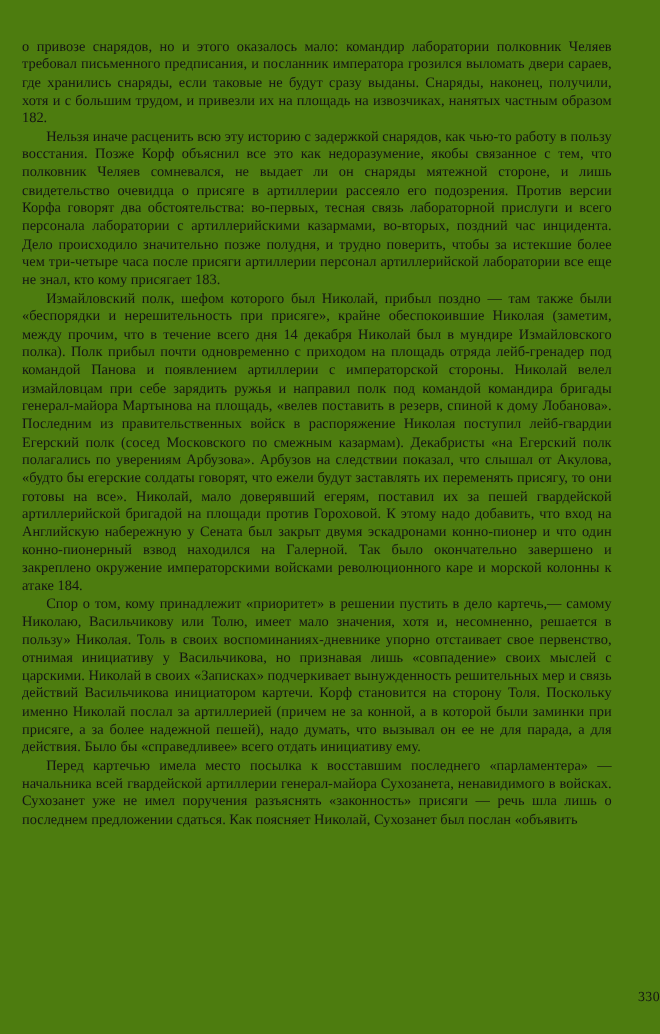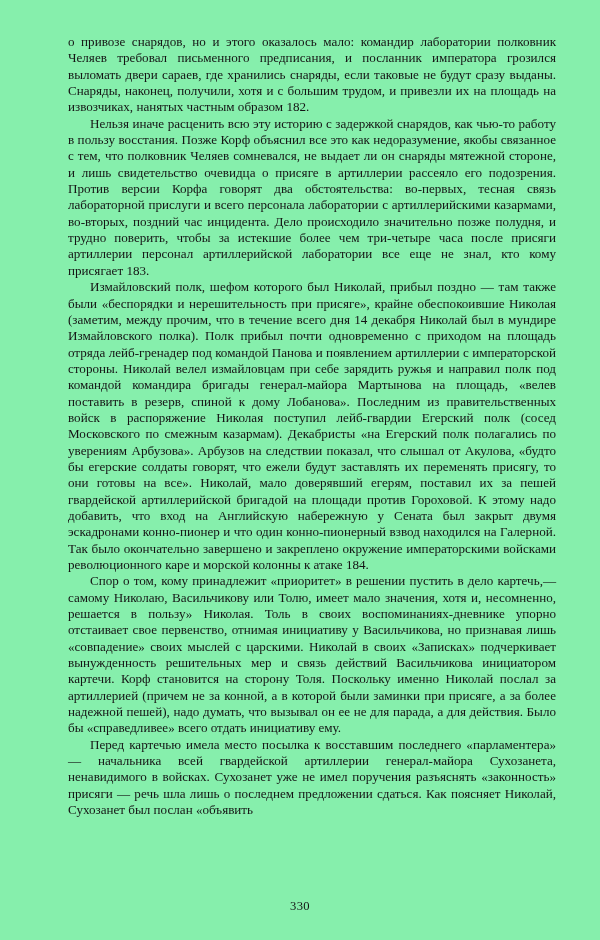--- a/index.html
+++ b/index.html
@@ -11,44 +11,44 @@
     width: 600px;
     height: 940px;
     overflow: hidden;
     font-family: "Liberation Serif", serif;
     color: #141414;
   }
   .page {
     position: relative;
     width: 600px;
     height: 940px;
-    background: #86efac;
+    background: #4d7c0f;
     box-sizing: border-box;
-    padding: 34px 44px 0 68px;
+    padding: 34px 44px 0 20px;
   }
   .body-text {
     font-size: 13.1px;
     line-height: 16.35px;
     text-align: justify;
     text-justify: inter-word;
     hyphens: manual;
   }
   .body-text p {
     margin: 0;
     text-indent: 22px;
   }
   .body-text p.first {
     text-indent: 0;
   }
   .page-number {
     position: absolute;
     left: 0;
     right: 0;
     bottom: 26px;
-    text-align: center;
+    text-align: right;
     font-size: 12.6px;
     letter-spacing: 0.4px;
   }
 </style>
 </head>
 <body>
 
 <div class="page">
   <div class="body-text">
     <p class="first">о привозе снарядов, но и этого оказалось мало: командир лаборатории полковник Челяев требовал письменного предписания, и посланник императора грозился выломать двери сараев, где хранились снаряды, если таковые не будут сразу выданы. Снаряды, наконец, получили, хотя и с большим трудом, и привезли их на площадь на извозчиках, нанятых частным образом 182.</p>

